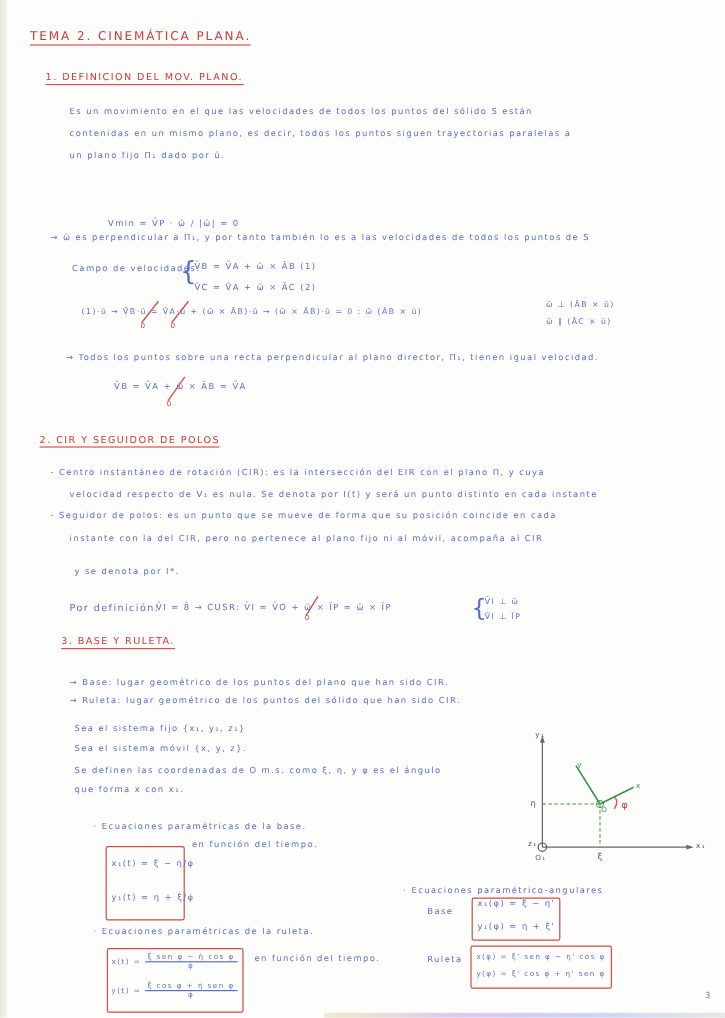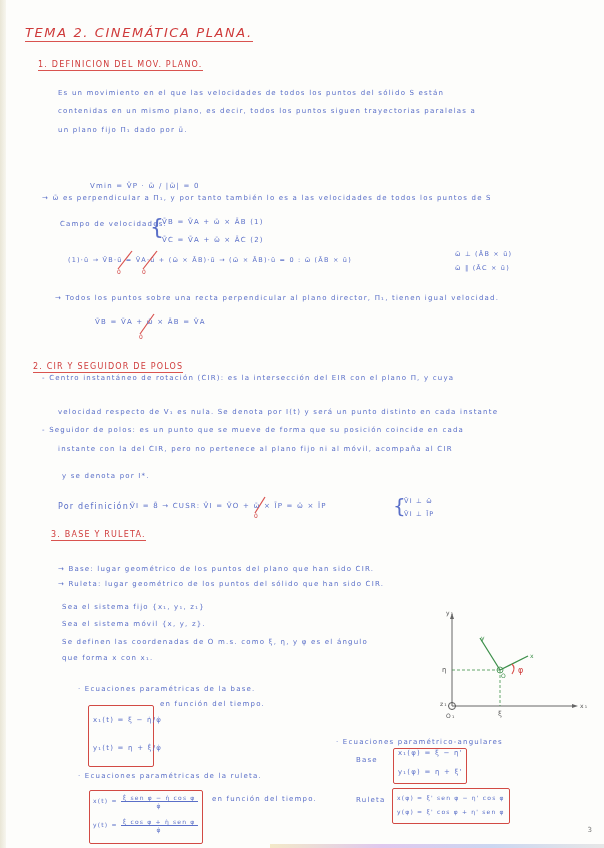--- a/index.html
+++ b/index.html
@@ -16,21 +16,21 @@
     position: absolute; left: 270px; right: 0; bottom: 0; height: 4px;
     background: linear-gradient(to right, #f3e9c9, #dfc8ee, #cbd7f1, #e7e7e7);
   }
   .t {
     position: absolute; white-space: nowrap;
     font-family: "DejaVu Sans", sans-serif;
     letter-spacing: 1.2px;
   }
   .blue { color: #5a6fc8; font-size: 7px; }
   .red { color: #cf3b3b; }
-  .title { font-size: 13px; letter-spacing: 1.6px; font-style: italic; }
+  .title { font-size: 10px; letter-spacing: 1.6px; }
   .u-red { border-bottom: 1.5px solid #d9534f; padding-bottom: 1px; }
   .box {
     position: absolute; border: 1.5px solid #d24a44; border-radius: 2px;
   }
   .box .t { position: absolute; }
   .frac { display: inline-block; text-align: center; vertical-align: middle; }
   .frac .num { display: block; border-bottom: 1px solid #5a6fc8; padding: 0 2px; }
   .frac .den { display: block; }
   .pagenum { position: absolute; right: 12px; bottom: 14px; font-size: 7px; color: #777; }
   svg { position: absolute; }
@@ -65,21 +65,21 @@
   <line x1="255" y1="513" x2="265" y2="497" stroke="#d9534f" stroke-width="1.2"></line>
 </svg>
 <div class="t red" style="left:117px; top:268px; font-size:6px;">0</div>
 <div class="t red" style="left:142px; top:268px; font-size:6px;">0</div>
 
 <div class="t blue" style="left:55px; top:294px;">→  Todos los puntos sobre una recta perpendicular al plano director, Π₁, tienen igual velocidad.</div>
 <div class="t blue" style="left:95px; top:318px;">V̄B = V̄A + ω̄ × ĀB = V̄A</div>
 <div class="t red" style="left:139px; top:333px; font-size:6px;">0</div>
 
 <div class="t red u-red" style="left:33px; top:362px; font-size:8px;">2. CIR Y SEGUIDOR DE POLOS</div>
-<div class="t blue" style="left:42px; top:374px;">- Centro instantáneo de rotación (CIR): es la intersección del EIR con el plano Π, y cuya</div>
+<div class="t blue" style="left:42px; top:390px;">- Centro instantáneo de rotación (CIR): es la intersección del EIR con el plano Π, y cuya</div>
 <div class="t blue" style="left:58px; top:408px;">velocidad respecto de V₁ es nula. Se denota por I(t) y será un punto distinto en cada instante</div>
 <div class="t blue" style="left:42px; top:426px;">- Seguidor de polos: es un punto que se mueve de forma que su posición coincide en cada</div>
 <div class="t blue" style="left:58px; top:445px;">instante con la del CIR, pero no pertenece al plano fijo ni al móvil, acompaña al CIR</div>
 <div class="t blue" style="left:62px; top:472px;">y se denota por I*.</div>
 
 <div class="t blue" style="left:58px; top:502px; font-size:8px;">Por definición:</div>
 <div class="t blue" style="left:130px; top:502px;">V̄I = 8̄  →  CUSR:  V̄I = V̄O + ω̄ × ĪP = ω̄ × ĪP</div>
 <div style="position:absolute; left:393px; top:494px; font-size:20px; color:#5a6fc8;">{</div>
 <div class="t blue" style="left:404px; top:497px; font-size:6.5px;">V̄I ⊥ ω̄</div>
 <div class="t blue" style="left:404px; top:510px; font-size:6.5px;">V̄I ⊥ ĪP</div>

